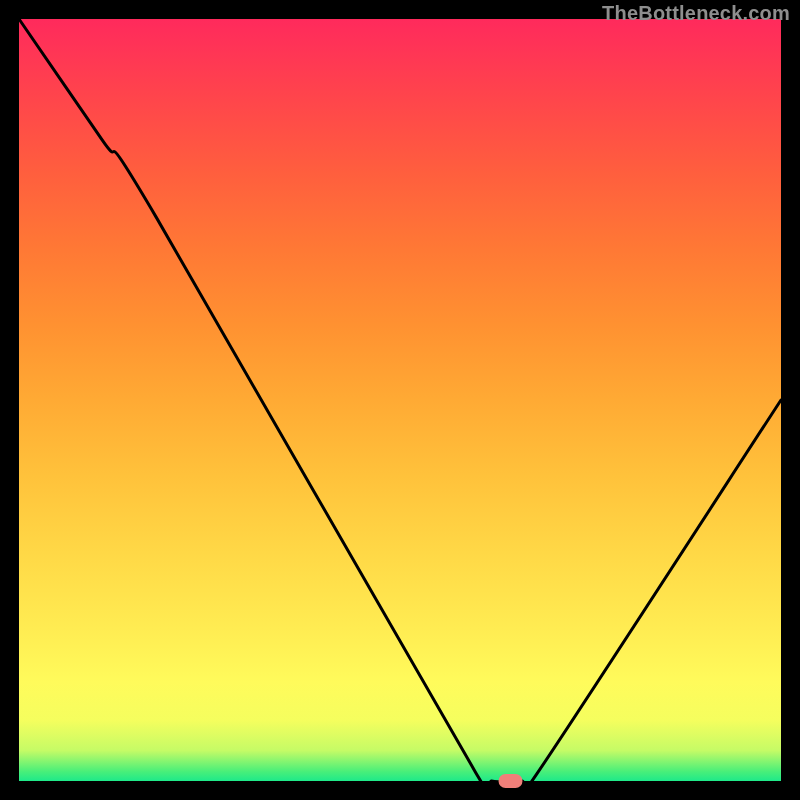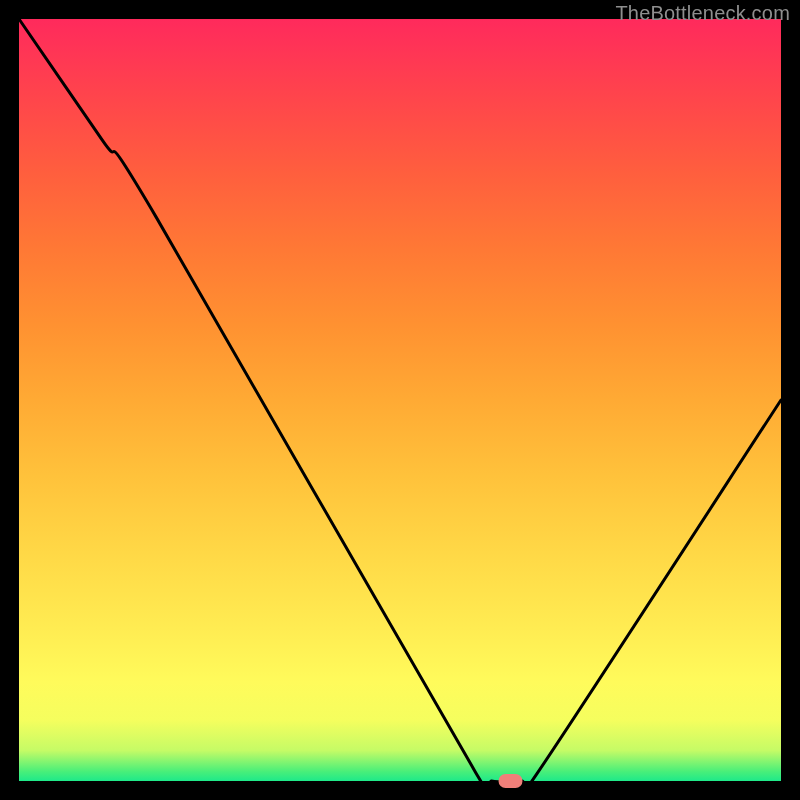--- a/index.html
+++ b/index.html
@@ -49,21 +49,21 @@
     width: 100%;
     height: 100%;
     overflow: visible;
   }
   .watermark {
     position: absolute;
     top: 2px;
     right: 10px;
     color: #8e8e8e;
     font-size: 20px;
-    font-weight: 400;
+    font-weight: 700;
     letter-spacing: 0.2px;
     user-select: none;
   }
 </style>
 </head>
 <body>
 
 <div class="frame">
   <div class="plot">
     <svg viewBox="0 0 762 762" preserveAspectRatio="none">

